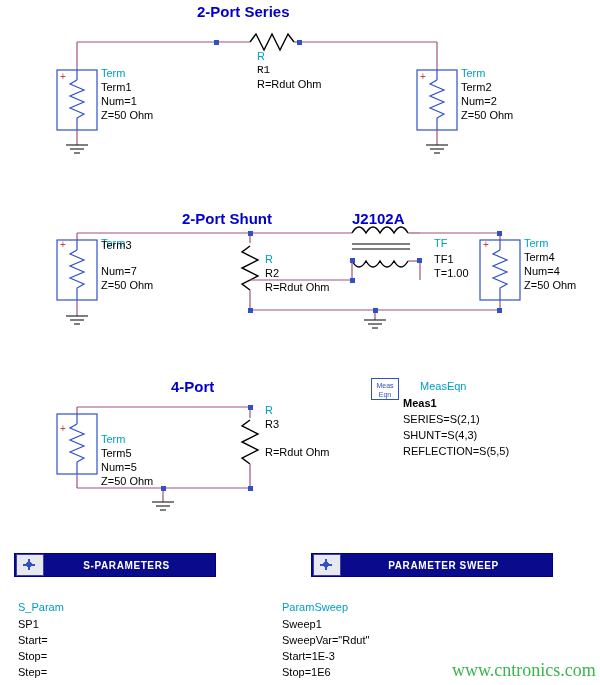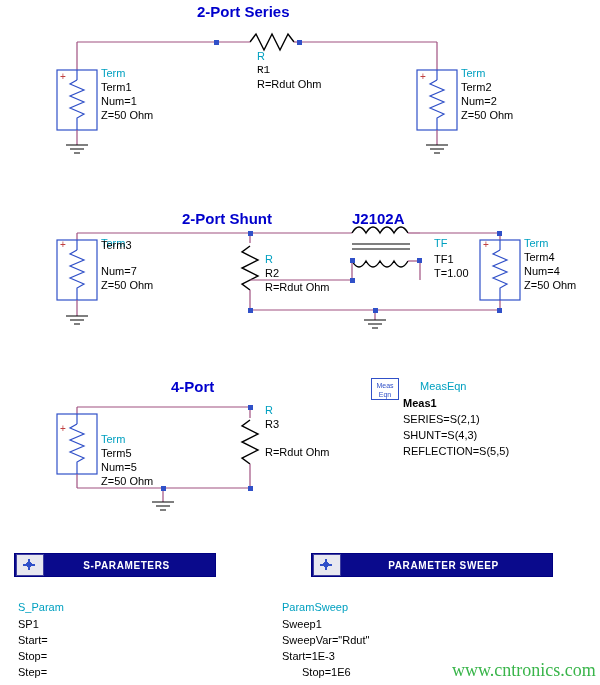--- a/index.html
+++ b/index.html
@@ -288,17 +288,17 @@
   <div class="abs lbl" style="left:18px; top:665px;">Step=</div>
 
   <div class="banner" style="left:270px; top:553px; width:240px;margin-left:41px;">
     <div class="chip"></div>
     <div class="banner-label">PARAMETER SWEEP</div>
   </div>
   <div class="abs lbl blue" style="left:282px; top:600px;text-align:right;">ParamSweep</div>
   <div class="abs lbl" style="left:282px; top:617px;">Sweep1</div>
   <div class="abs lbl" style="left:282px; top:633px;">SweepVar="Rdut"</div>
   <div class="abs lbl" style="left:282px; top:649px;">Start=1E-3</div>
-  <div class="abs lbl" style="left:282px; top:665px;margin-left:20px;">Stop=1E6</div>
+  <div class="abs lbl" style="left:282px; top:665px;">Stop=1E6</div>
 
   <div class="watermark" style="left:452px; top:660px;">www.cntronics.com</div>
 
 </div>
 
 </body></html>

